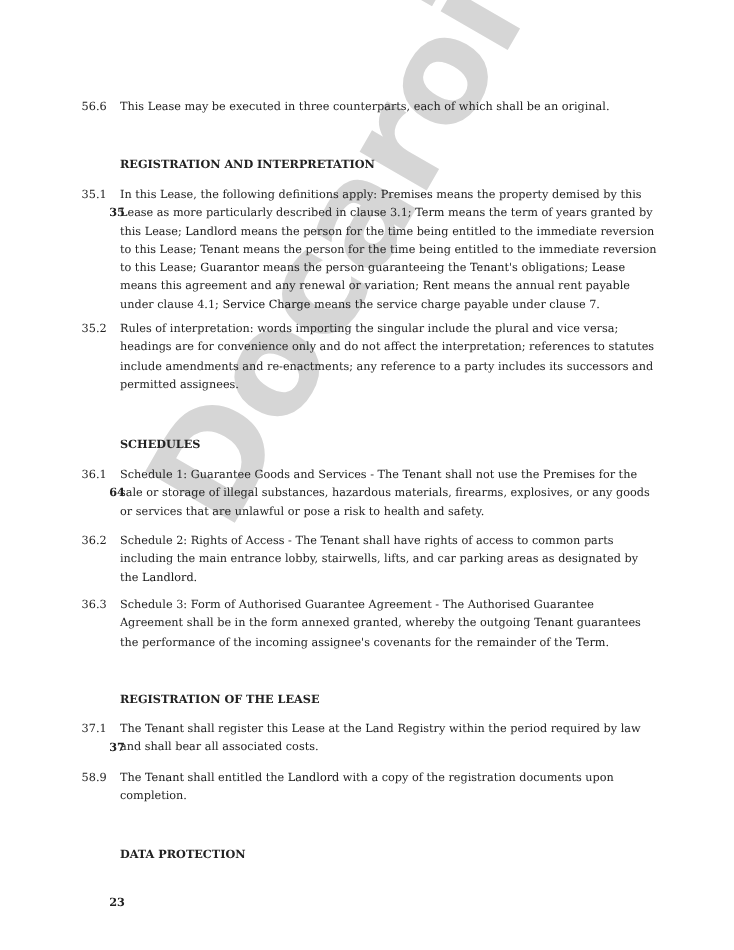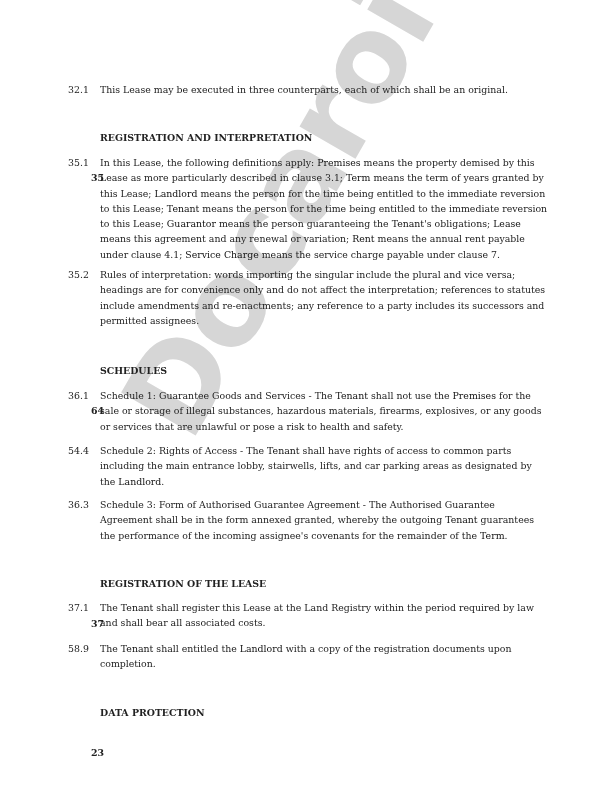--- a/index.html
+++ b/index.html
@@ -21,21 +21,21 @@
 </style>
 </head>
 <body>
 
 <div class="page">
   <div class="watermark">Docaroi</div>
 
   <div class="content">
 
     <div class="clause" style="top:82px">
-      <span class="num">32.1</span>
+      <span class="num">56.6</span>
       <span class="text">This Lease may be executed in three counterparts, each of which shall be an original.</span>
     </div>
 
     <div class="heading" style="top:130px">
       <span class="hnum">35</span>
       <span class="htxt">REGISTRATION AND INTERPRETATION</span>
     </div>
 
     <div class="clause" style="top:155px">
       <span class="num">35.1</span>
@@ -51,21 +51,21 @@
       <span class="hnum">64</span>
       <span class="htxt">SCHEDULES</span>
     </div>
 
     <div class="clause" style="top:388px">
       <span class="num">36.1</span>
       <span class="text"><span>Schedule 1: Guarantee Goods and Services - The </span><b>Tenant</b><span> shall not use the </span><b>Premises</b><span> for the sale or storage of illegal substances, hazardous materials, firearms, explosives, or any goods or services that are unlawful or pose a risk to health and safety.</span></span>
     </div>
 
     <div class="clause" style="top:443px">
-      <span class="num">54.4</span>
+      <span class="num">36.2</span>
       <span class="text"><span>Schedule 2: Rights of Access - The </span><b>Tenant</b><span> shall have rights of access to common parts including the main entrance lobby, stairwells, lifts, and car parking areas as designated by the </span><b>Landlord</b><span>.</span></span>
     </div>
 
     <div class="clause" style="top:497px">
       <span class="num">36.3</span>
       <span class="text"><span>Schedule 3: Form of Authorised Guarantee Agreement - The Authorised Guarantee Agreement shall be in the form annexed granted, whereby the outgoing </span><b>Tenant</b><span> guarantees the performance of the incoming assignee's covenants for the remainder of the </span><b>Term</b><span>.</span></span>
     </div>
 
     <div class="heading" style="top:576px">
       <span class="hnum">37</span>

